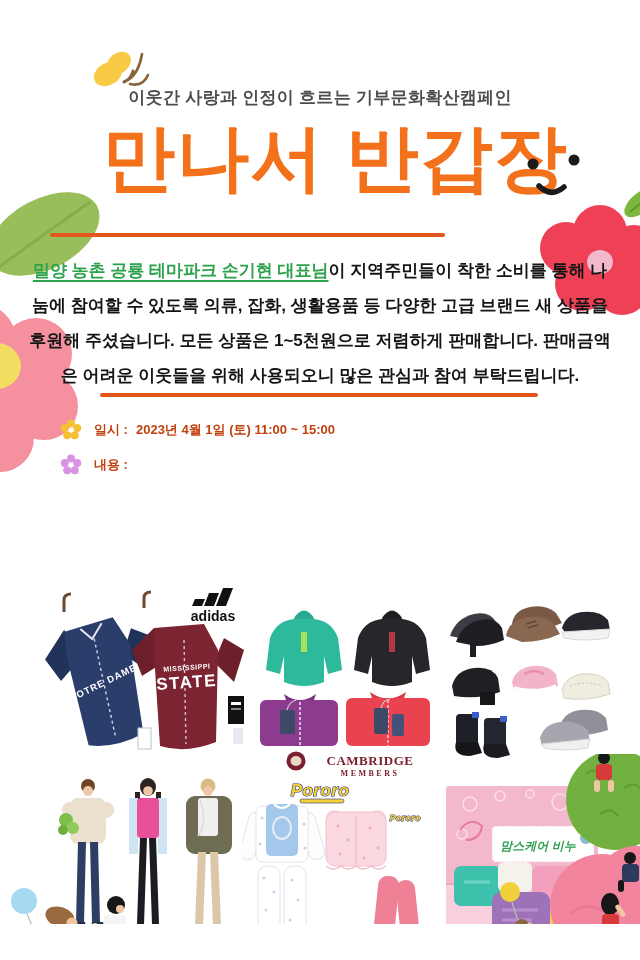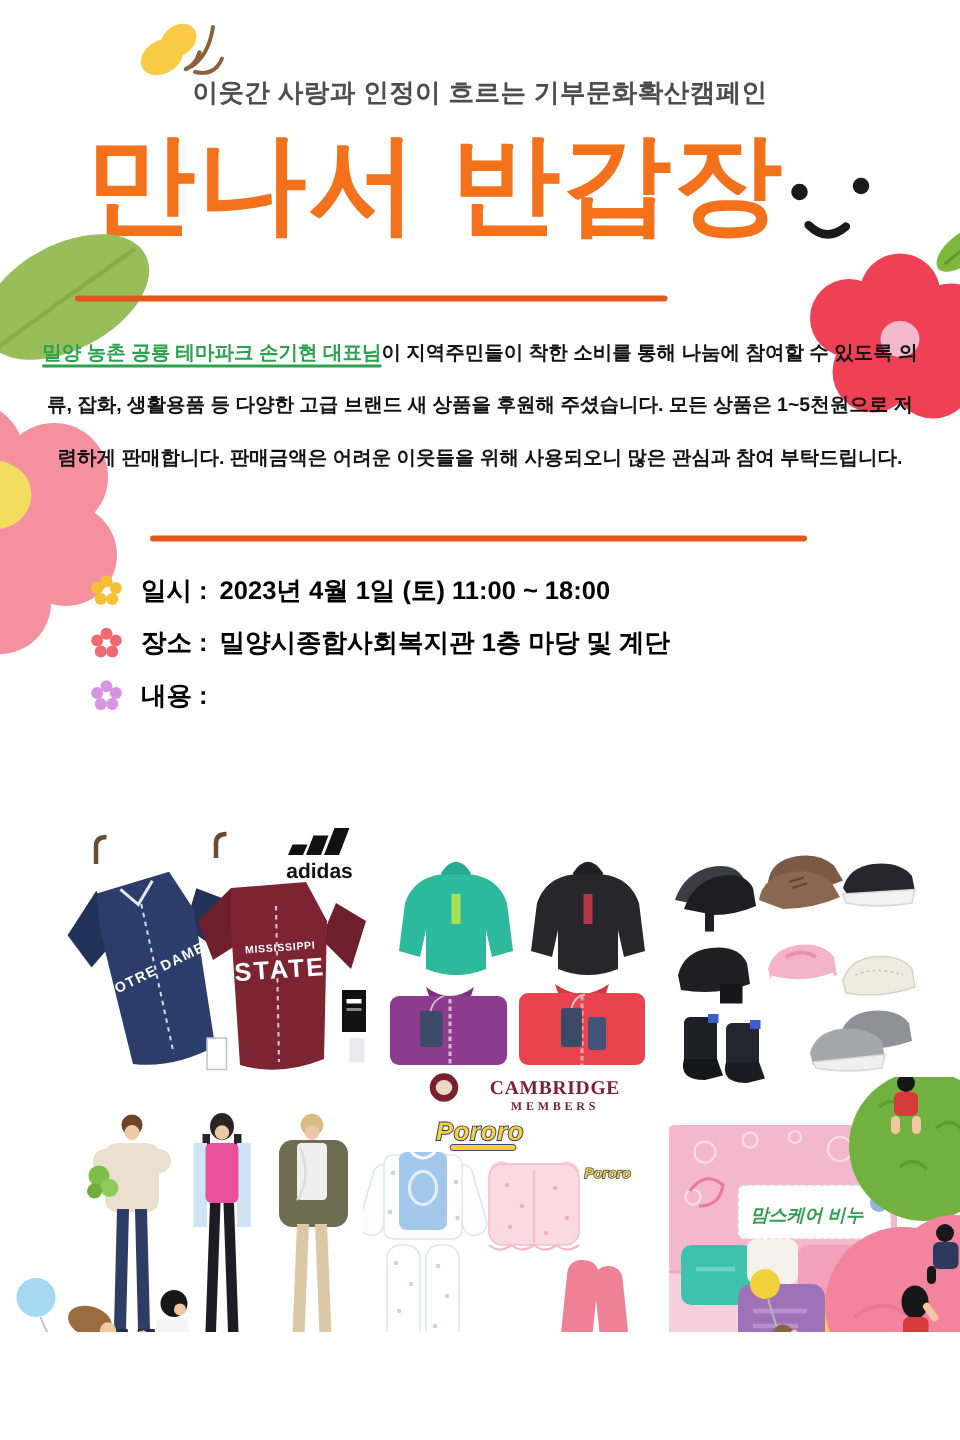--- a/index.html
+++ b/index.html
@@ -1,37 +1,37 @@
 <!DOCTYPE html>
 <html><head>
 <meta charset="utf-8">
 <style>
   html,body{margin:0;padding:0;background:#fff;}
   .poster{position:relative;width:640px;height:888px;background:#ffffff;overflow:hidden;
-          font-family:"Liberation Sans","DejaVu Sans",sans-serif;}
+          font-family:"Liberation Sans","DejaVu Sans",sans-serif;margin-top:36px;}
   .abs{position:absolute;}
 
   
   .subtitle{top:50px;left:0;width:640px;text-align:center;font-size:17px;font-weight:700;
             color:#4d4d4d;letter-spacing:.3px;}
   .title{top:74px;left:0;width:580px;text-align:center;font-size:73px;font-weight:800;
-         color:#f4711c;letter-spacing:1px;white-space:nowrap;}
+         color:#f4711c;letter-spacing:1px;white-space:nowrap;padding-left:45px;}
   .divider1{top:197px;left:50px;width:395px;height:4px;background:#e2571b;border-radius:2px;}
   .divider2{top:357px;left:100px;width:438px;height:4px;background:#e2571b;border-radius:2px;}
 
   
-  .intro{top:217px;left:26px;width:588px;text-align:center;font-size:13px;font-weight:700;
+  .intro{top:217px;left:26px;width:588px;text-align:center;font-size:17px;font-weight:700;
          line-height:35px;color:#141414;z-index:3;}
   .intro .hl{color:#2ca24c;text-decoration:underline;text-underline-offset:4px;
              text-decoration-thickness:2px;}
 
   
   .details{top:380px;left:60px;width:556px;z-index:3;}
-  .detail-item{display:flex;align-items:flex-start;margin-bottom:8px;font-size:17px;
-               font-weight:700;color:#000000;line-height:27px;}
+  .detail-item{display:flex;align-items:flex-start;margin-bottom:8px;font-size:13px;
+               font-weight:700;color:#c2410c;line-height:27px;}
   .detail-item svg{flex:0 0 auto;margin:3px 12px 0 0;}
   .detail-label{flex:0 0 auto;margin-right:8px;white-space:nowrap;}
   .detail-value{flex:1;}
 
   
   .photo{position:absolute;}
   .p1{left:32px;top:552px;width:218px;height:178px;}
   .p2{left:258px;top:560px;width:174px;height:182px;}
   .p3{left:442px;top:550px;width:176px;height:182px;}
   .p4{left:30px;top:738px;width:222px;height:182px;}
@@ -125,37 +125,23 @@
         <g fill="#f6c035">
           <circle cx="11" cy="4.5" r="4"></circle>
             <circle cx="17.2" cy="9" r="4"></circle>
           <circle cx="14.8" cy="16.3" r="4"></circle>
             <circle cx="7.2" cy="16.3" r="4"></circle>
           <circle cx="4.8" cy="9" r="4"></circle>
         </g>
           <circle cx="11" cy="11" r="2.4" fill="#fff"></circle>
       </svg>
       <span class="detail-label">일시 :</span>
-      <span class="detail-value">2023년 4월 1일 (토) 11:00 ~ 18:00</span>
+      <span class="detail-value">2023년 4월 1일 (토) 11:00 ~ 15:00</span>
     </div>
 
-    <div class="detail-item">
-      <svg width="22" height="22" viewBox="0 0 22 22">
-        <g fill="#ee6a70">
-          <circle cx="11" cy="4.5" r="4"></circle>
-            <circle cx="17.2" cy="9" r="4"></circle>
-          <circle cx="14.8" cy="16.3" r="4"></circle>
-            <circle cx="7.2" cy="16.3" r="4"></circle>
-          <circle cx="4.8" cy="9" r="4"></circle>
-        </g>
-          <circle cx="11" cy="11" r="2.4" fill="#fff"></circle>
-      </svg>
-      <span class="detail-label">장소 :</span>
-      <span class="detail-value">밀양시종합사회복지관 1층 마당 및 계단</span>
-    </div>
 
     <div class="detail-item">
       <svg width="22" height="22" viewBox="0 0 22 22">
         <g fill="#d893e2">
           <circle cx="11" cy="4.5" r="4"></circle>
             <circle cx="17.2" cy="9" r="4"></circle>
           <circle cx="14.8" cy="16.3" r="4"></circle>
             <circle cx="7.2" cy="16.3" r="4"></circle>
           <circle cx="4.8" cy="9" r="4"></circle>
         </g>

